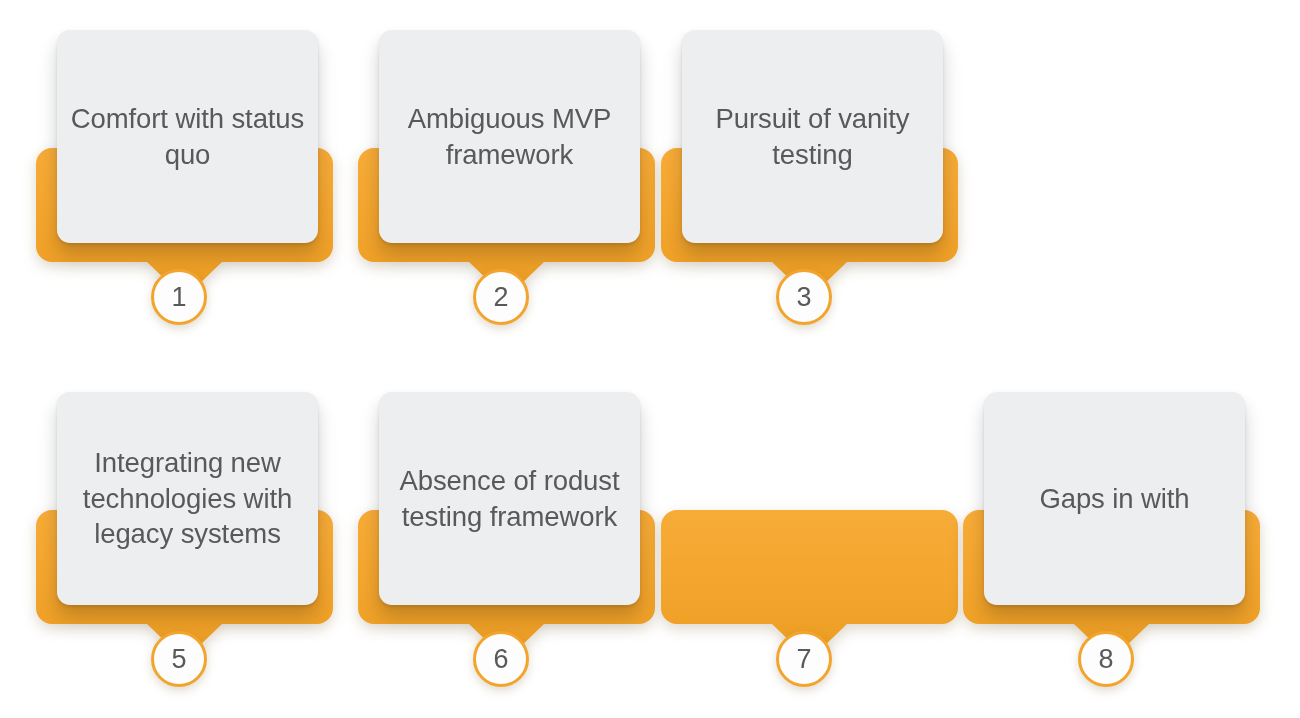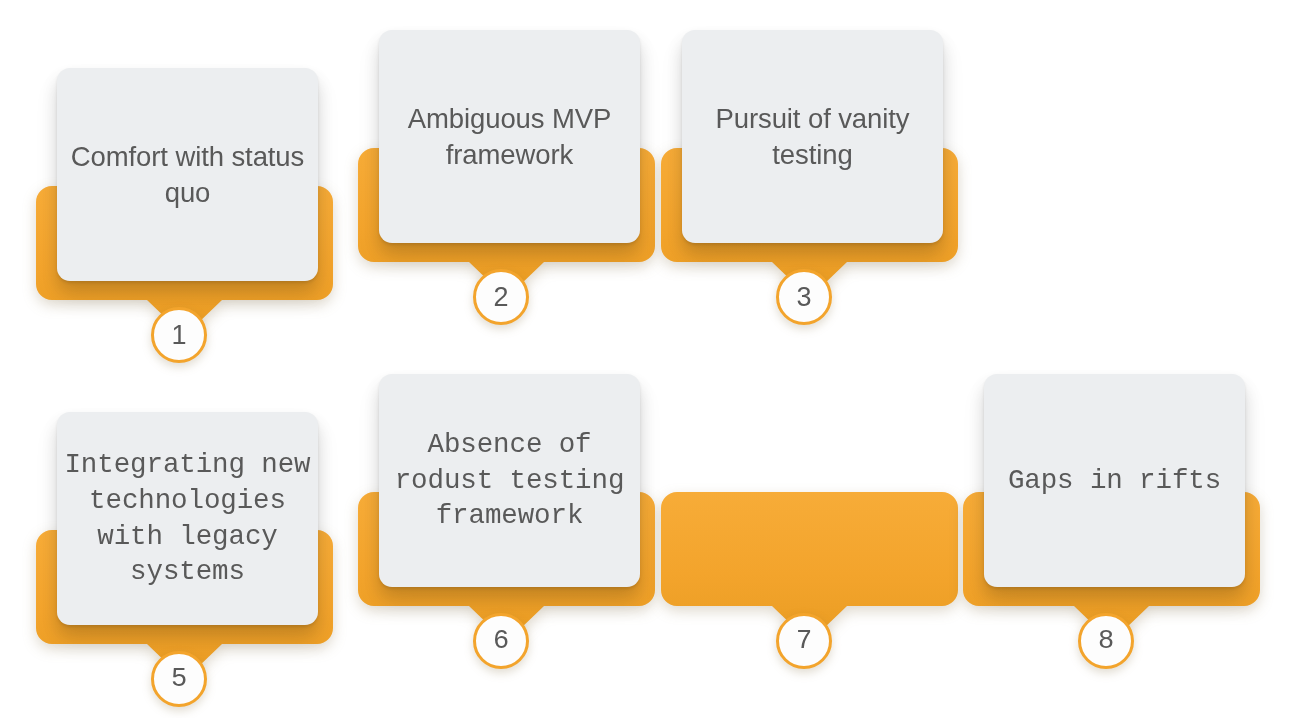--- a/index.html
+++ b/index.html
@@ -24,30 +24,30 @@
   }
 
   
   .row {
     position: absolute;
     left: 0;
     width: 1300px;
     height: 344px;
   }
   .row-0 { top: 0px; }
-  .row-1 { top: 344px; font-family: Liberation Mono, monospace; }
+  .row-1 { top: 362px; }
 
   
   .unit {
     position: absolute;
     top: 0;
     width: 297px;
     height: 344px;
   }
-  .unit-c0 { left: 36px; margin-top: 38px; }
+  .unit-c0 { left: 36px; }
   .unit-c1 { left: 358px; }
   .unit-c2 { left: 661px; }
   .unit-c3 { left: 963px; }
 
   
   .plate {
     position: absolute;
     left: 0;
     top: 148px;
     width: 297px;
@@ -254,21 +254,21 @@
             <linearGradient id="og8" x1="0" y1="0" x2="0" y2="1">
               <stop offset="0" stop-color="#F7AC38"></stop>
               <stop offset="0.55" stop-color="#F3A42C"></stop>
               <stop offset="1" stop-color="#E99C22"></stop>
             </linearGradient>
           </defs>
           <path d="M0,16 A16,16 0 0 1 16,0 L281,0 A16,16 0 0 1 297,16 L297,98 A16,16 0 0 1 281,114 L186,114 L148.5,150 L111,114 L16,114 A16,16 0 0 1 0,98 Z" fill="url(#og8)"></path>
         </svg>
       </div>
       <div class="card">
-        <span class="card-text">Gaps in rifts</span>
+        <span class="card-text">Gaps in with</span>
       </div>
       <div class="badge">
         <span class="badge-num">8</span>
       </div>
     </div>
 
   </div>
 
 </div>
 

